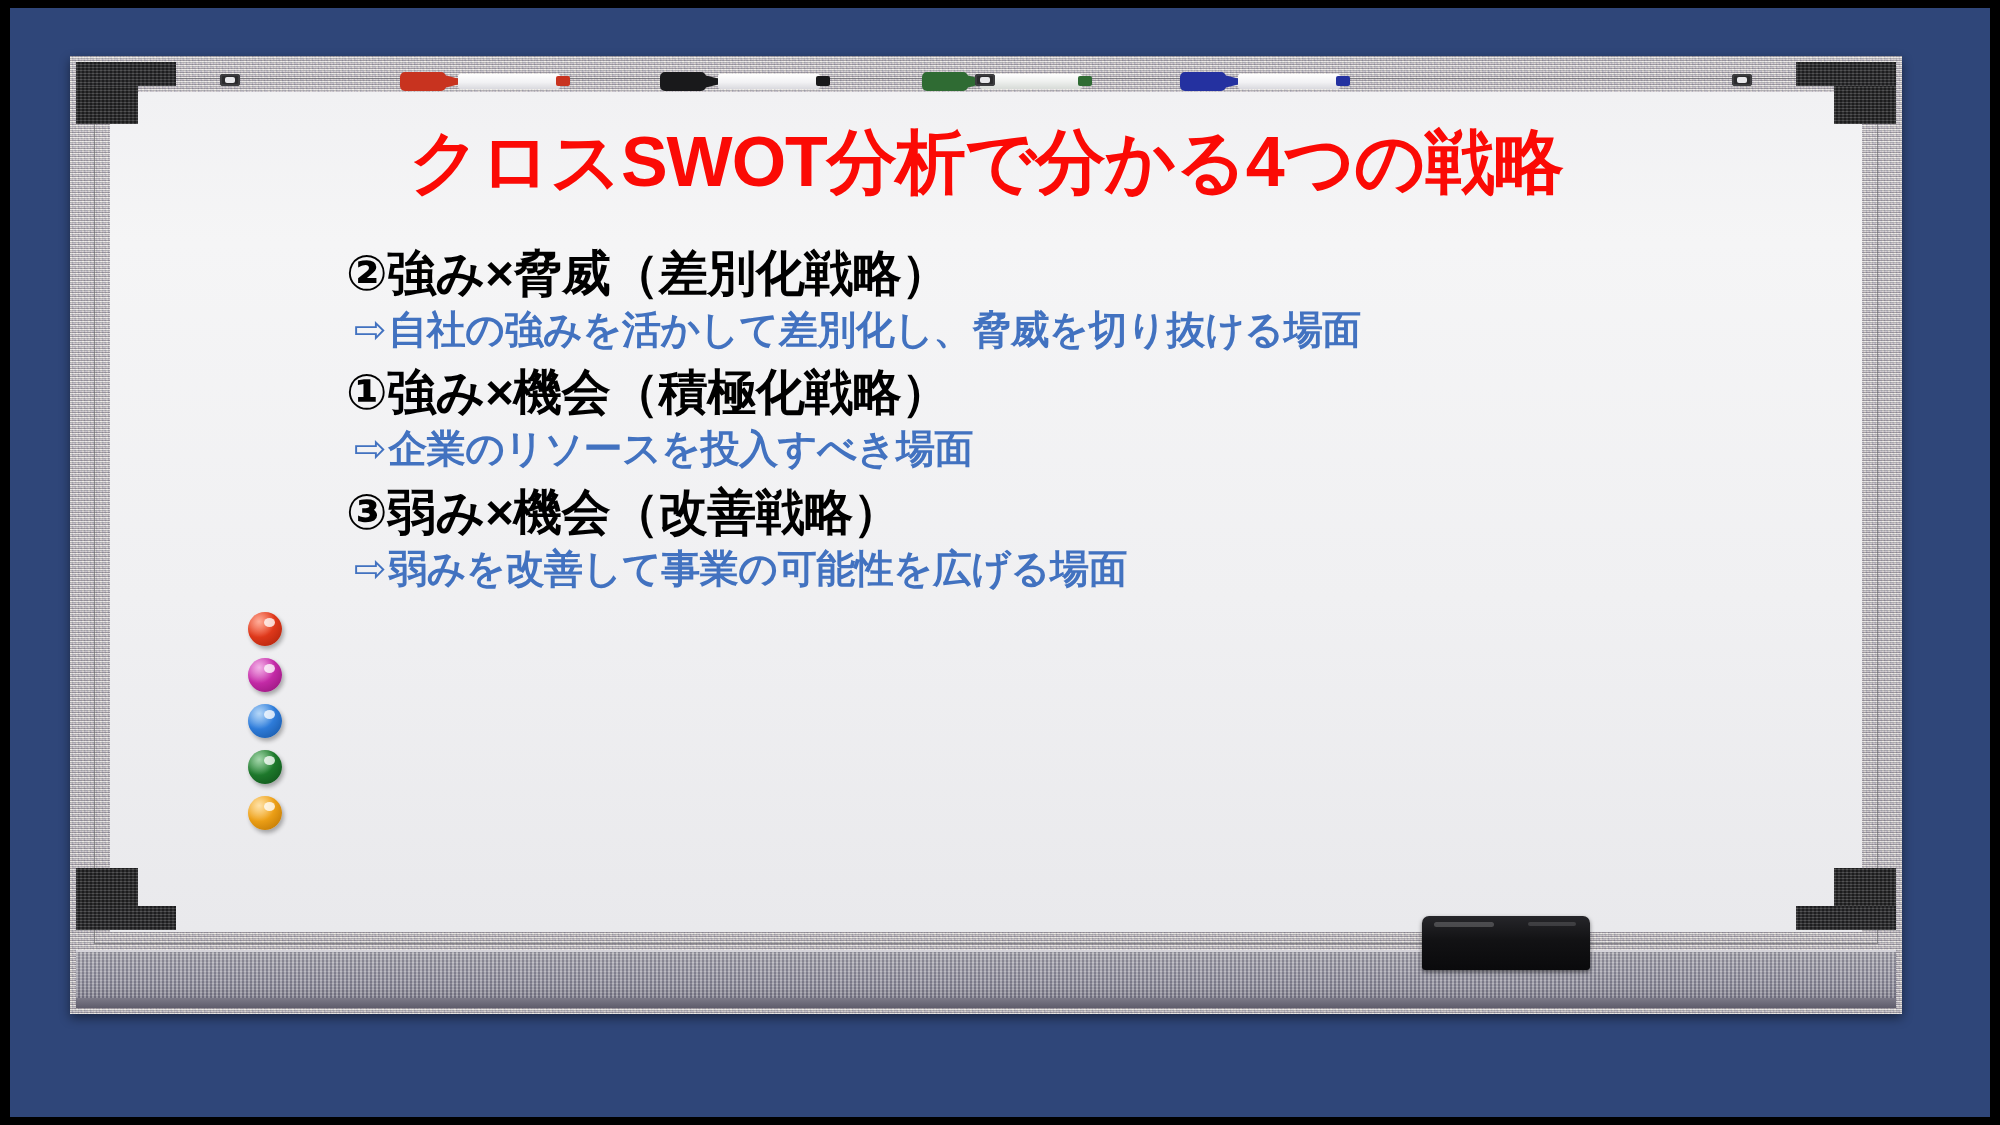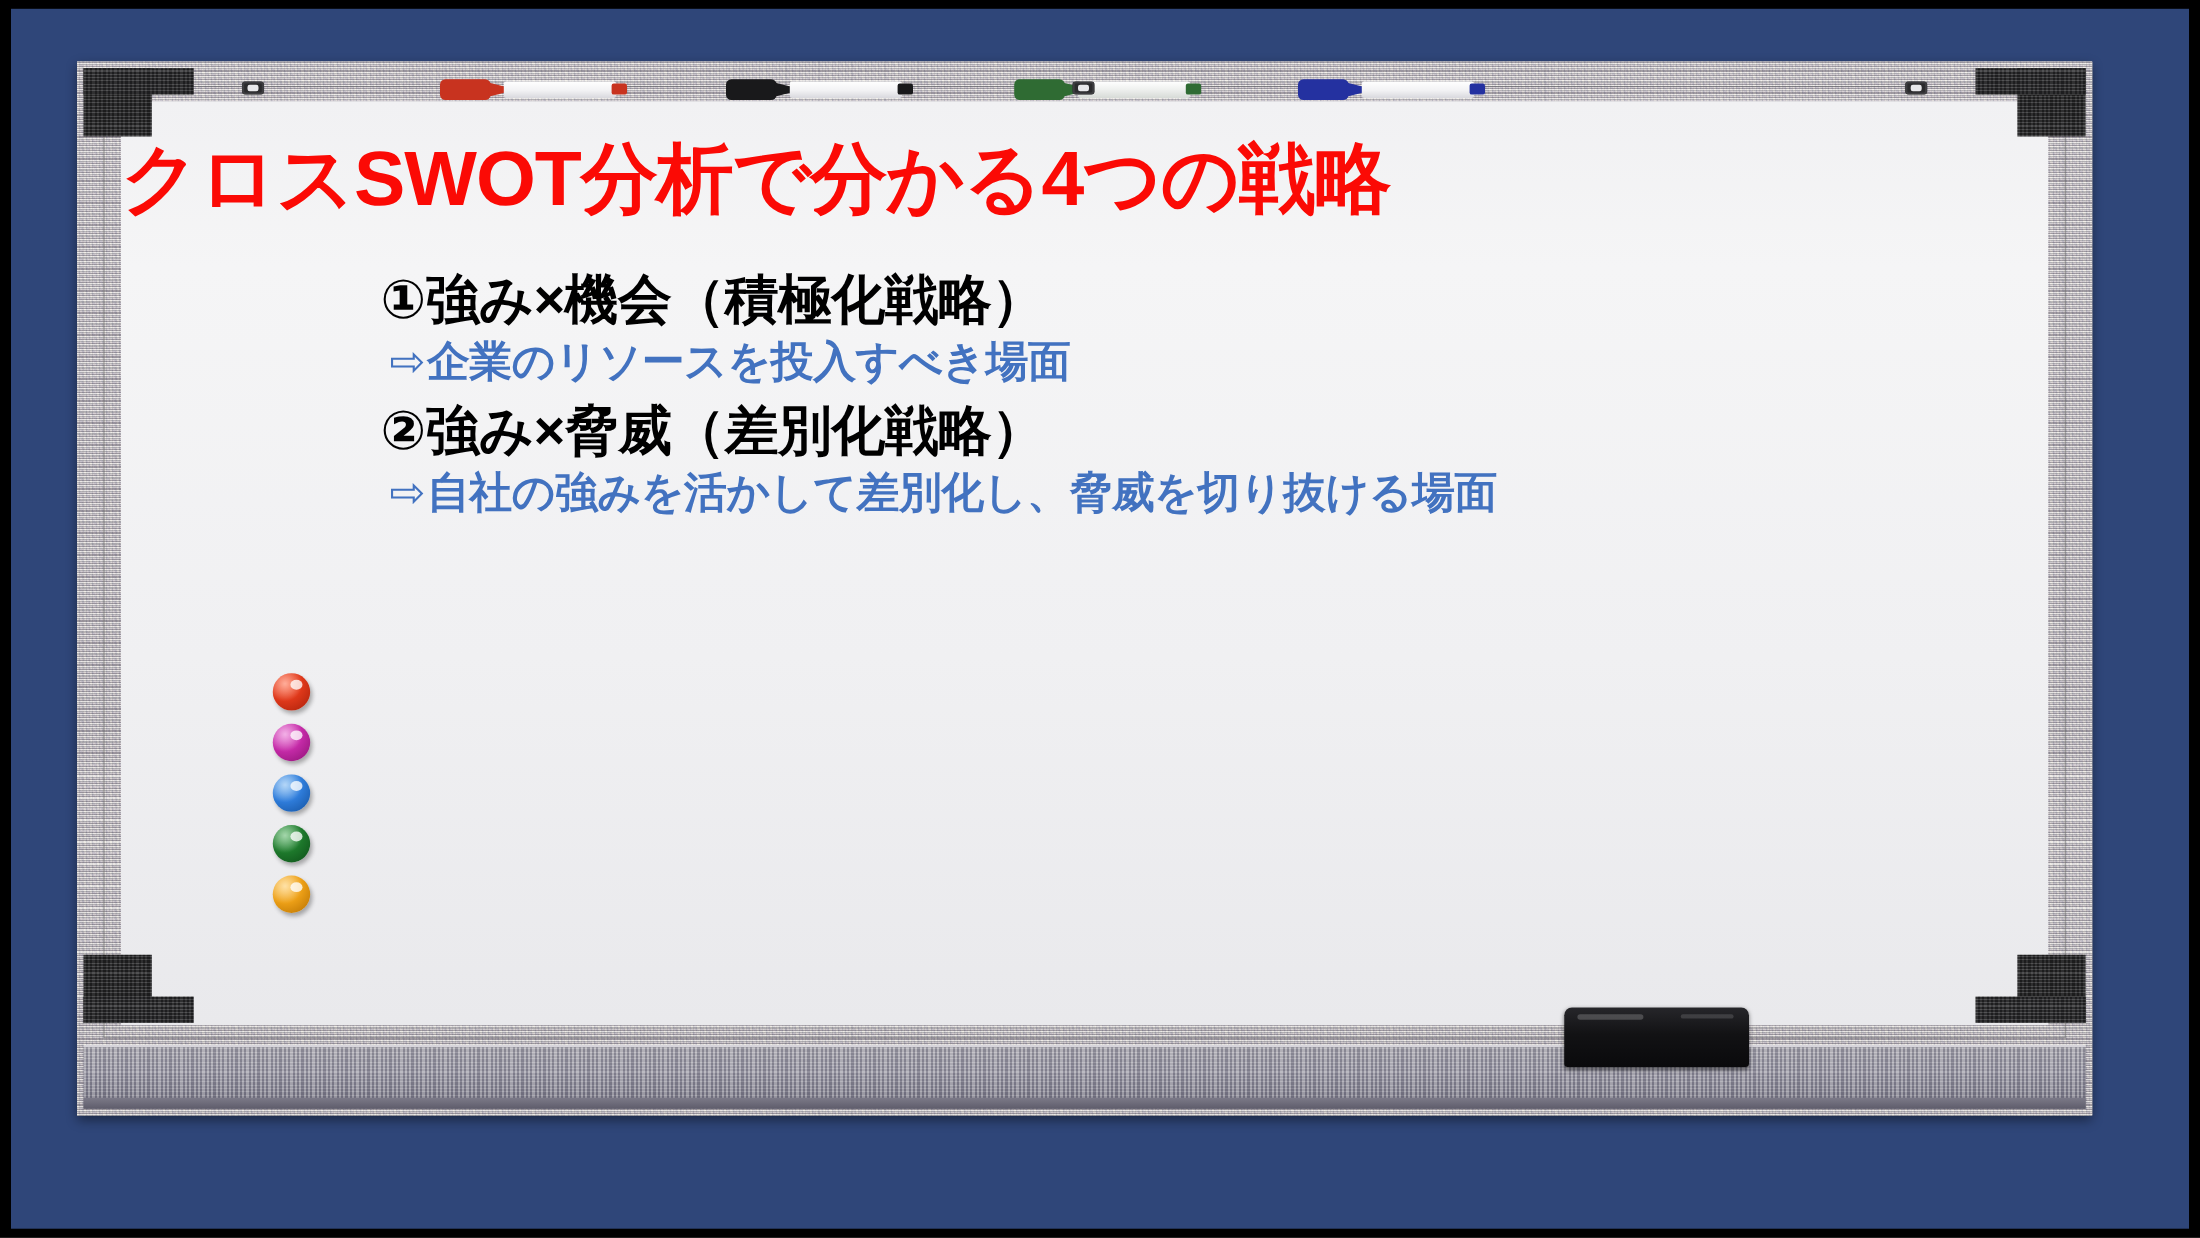--- a/index.html
+++ b/index.html
@@ -206,21 +206,21 @@
 
   
   .content {
     position:absolute;
     left:0; top:0; right:0; bottom:0;
     padding: 0;
   }
   .title {
     position:absolute;
     left: 0; right: 0; top: 34px;
-    text-align: left;
+    text-align: center;
     color: #fb0a05;
     font-size: 70px;
     font-weight: 700;
     letter-spacing: -1px;
     white-space: nowrap;
     line-height: 1.05;
   }
   .items {
     position:absolute;
     left: 236px; top: 150px; right: 30px;
@@ -282,33 +282,39 @@
       </div>
 
     <div class="board-surface">
       <div class="content">
 
         <div class="title">クロスSWOT分析で分かる4つの戦略</div>
 
         <div class="items">
 
           <div class="item">
+            <div class="item-head">②強み×脅威（差別化戦略）</div>
+            <div class="item-sub">
+              <span class="arrow">⇨</span><span>自社の強みを活かして差別化し、脅威を切り抜ける場面</span>
+            </div>
+          </div>
+
+          <div class="item">
             <div class="item-head">①強み×機会（積極化戦略）</div>
             <div class="item-sub">
               <span class="arrow">⇨</span><span>企業のリソースを投入すべき場面</span>
             </div>
           </div>
 
           <div class="item">
-            <div class="item-head">②強み×脅威（差別化戦略）</div>
+            <div class="item-head">③弱み×機会（改善戦略）</div>
             <div class="item-sub">
-              <span class="arrow">⇨</span><span>自社の強みを活かして差別化し、脅威を切り抜ける場面</span>
+              <span class="arrow">⇨</span><span>弱みを改善して事業の可能性を広げる場面</span>
             </div>
           </div>
-
 
 
         </div>
       </div>
     </div>
 
     <div class="tray">
       <div class="tray-speck"></div>
       <div class="tray-lip"></div>
     </div>

